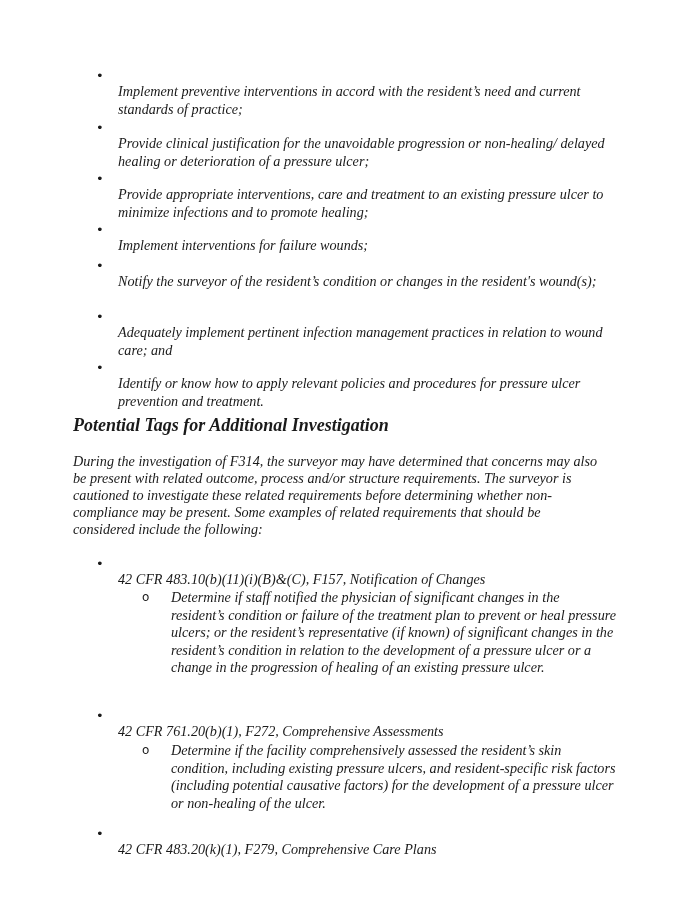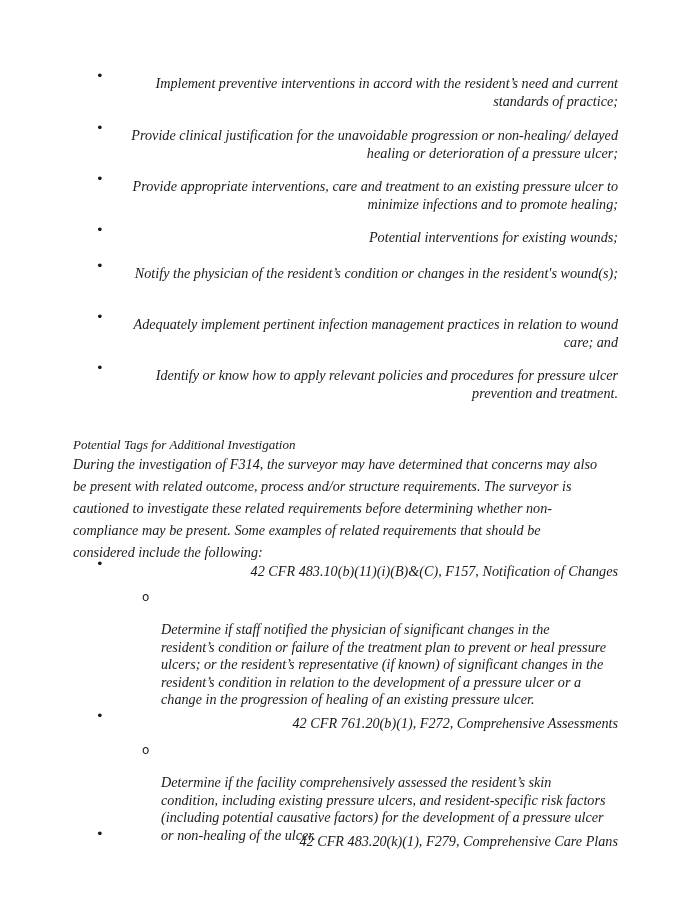--- a/index.html
+++ b/index.html
@@ -32,59 +32,57 @@
       position: absolute;
       left: 0;
       top: 0;
       font-style: normal;
       font-size: 13px;
       font-family: "DejaVu Sans", sans-serif;
     }
     .bullet-item .txt {
       position: absolute;
       left: 22px;
-      top: 8px;
+      top: 16px;
       width: 500px;
       display: block;
-      text-align: right;
     }
     .sub-item {
       position: absolute;
       left: 142px;
       width: 470px;
     }
     .sub-item .circ {
       position: absolute;
       left: 0;
       top: 0;
       font-style: normal;
       font-size: 12px;
       font-family: "DejaVu Sans", sans-serif;
     }
     .sub-item .txt {
       position: absolute;
-      left: 19px;
+      left: 29px;
       top: 0;
       width: 445px;
       display: block;
-      margin-top: 32px;
     }
     .heading {
       position: absolute;
       left: 73px;
-      top: 436px;
-      font-weight: normal;
-      font-size: 13px;
+      top: 417px;
+      font-weight: bold;
+      font-size: 18px;
     }
     .para {
       position: absolute;
       left: 73px;
       top: 453px;
       width: 530px;
-      line-height: 22px;
+      line-height: 17px;
     }
   </style>
 </head>
 <body>
 
 <div class="page">
 
   <div class="bullet-item" style="top:67px;">
     <span class="dot">•</span>
     <span class="txt">Implement preventive interventions in accord with the resident’s need and current standards of practice;</span>
@@ -92,25 +90,25 @@
   <div class="bullet-item" style="top:119px;">
     <span class="dot">•</span>
     <span class="txt">Provide clinical justification for the unavoidable progression or non-healing/ delayed healing or deterioration of a pressure ulcer;</span>
   </div>
   <div class="bullet-item" style="top:170px;">
     <span class="dot">•</span>
     <span class="txt">Provide appropriate interventions, care and treatment to an existing pressure ulcer to minimize infections and to promote healing;</span>
   </div>
   <div class="bullet-item" style="top:221px;">
     <span class="dot">•</span>
-    <span class="txt">Potential interventions for existing wounds;</span>
+    <span class="txt">Implement interventions for failure wounds;</span>
   </div>
   <div class="bullet-item" style="top:257px;">
     <span class="dot">•</span>
-    <span class="txt">Notify the physician of the resident’s condition or changes in the resident's wound(s);</span>
+    <span class="txt">Notify the surveyor of the resident’s condition or changes in the resident's wound(s);</span>
   </div>
   <div class="bullet-item" style="top:308px;">
     <span class="dot">•</span>
     <span class="txt">Adequately implement pertinent infection management practices in relation to wound care; and</span>
   </div>
   <div class="bullet-item" style="top:359px;">
     <span class="dot">•</span>
     <span class="txt">Identify or know how to apply relevant policies and procedures for pressure ulcer prevention and treatment.</span>
   </div>
 

